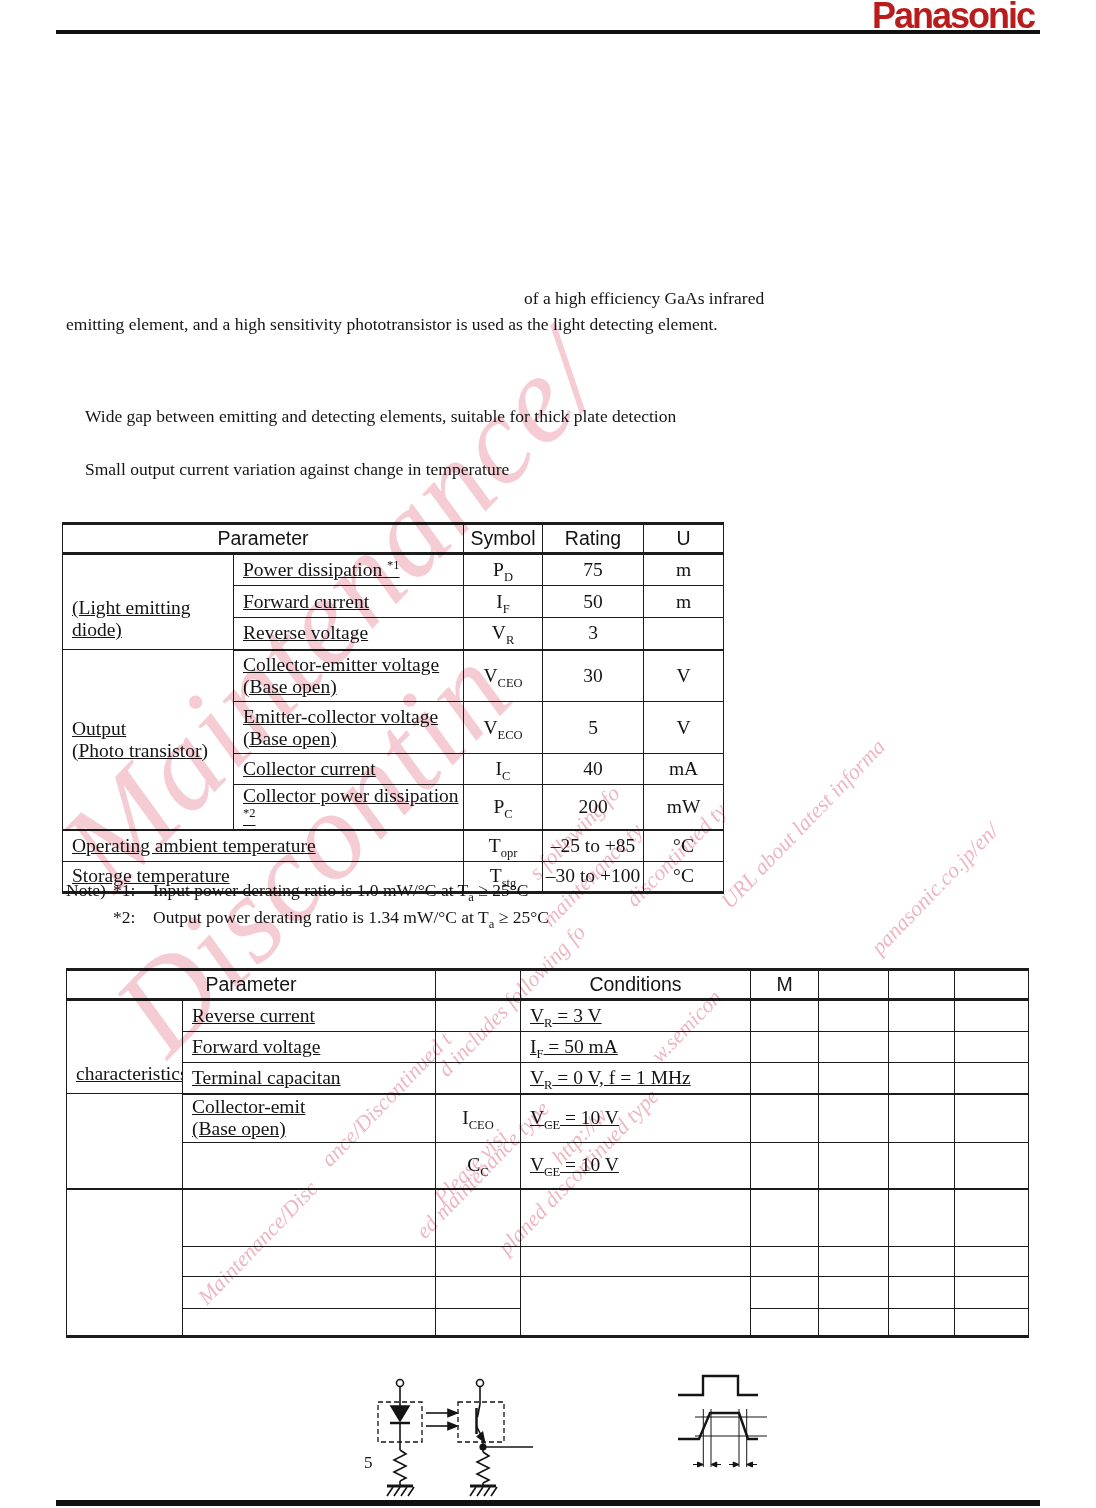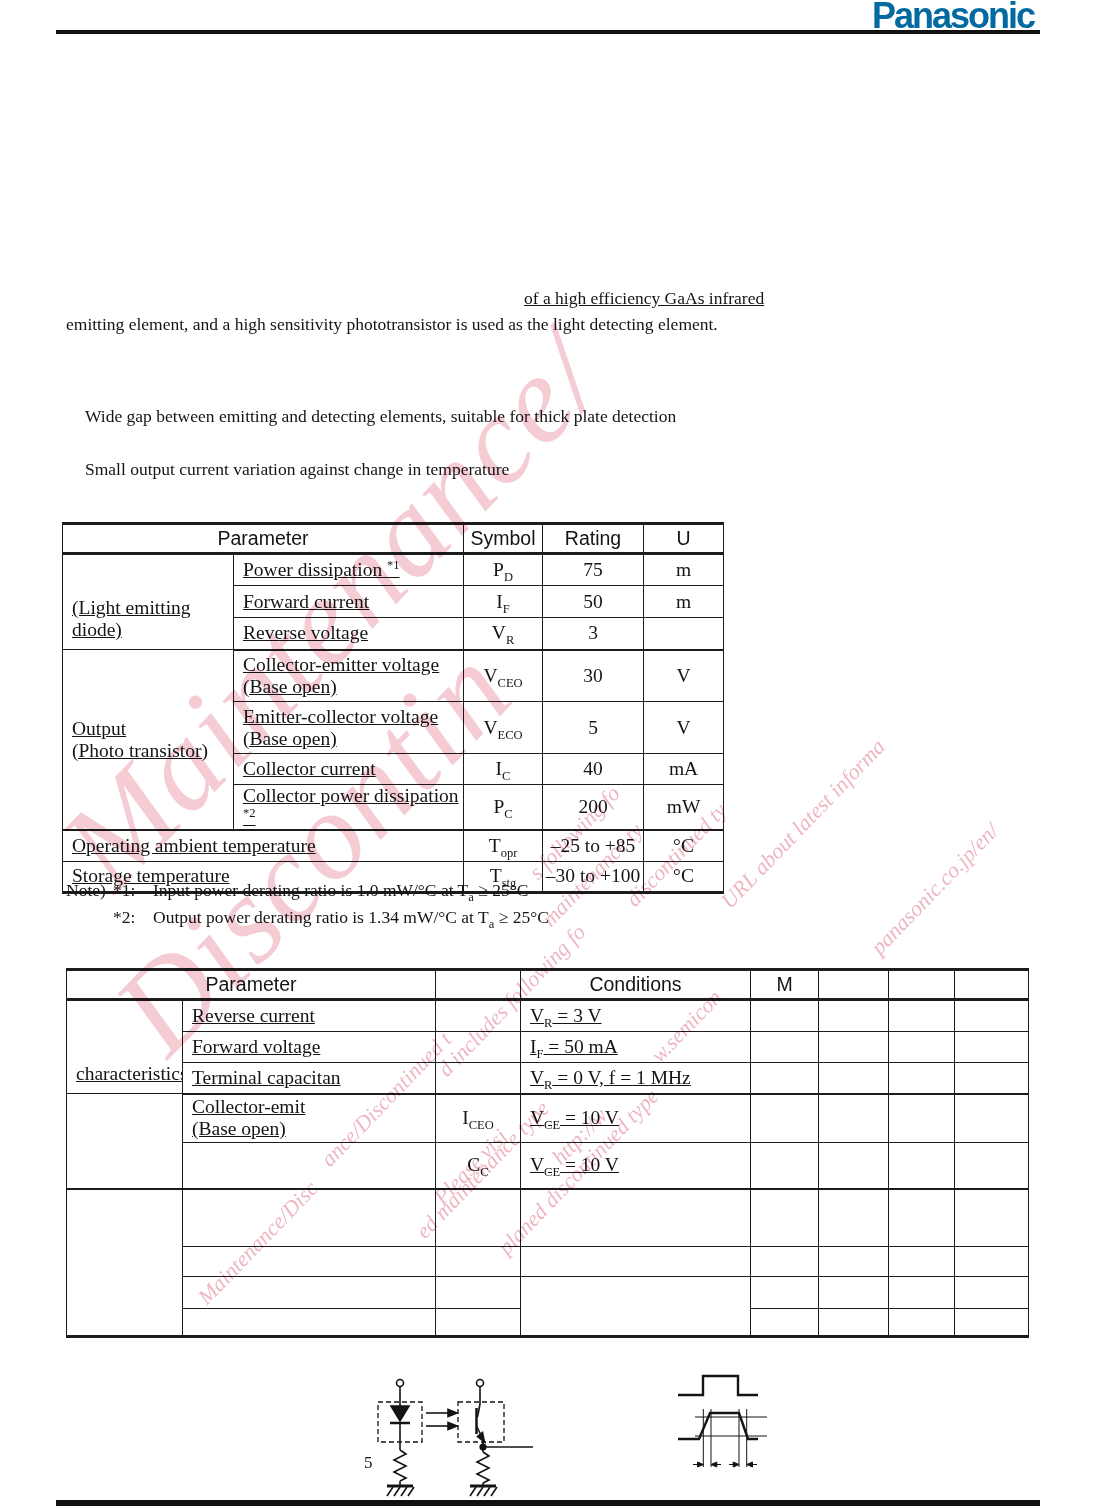--- a/index.html
+++ b/index.html
@@ -4,21 +4,21 @@
 <style>
   html,body { margin:0; padding:0; background:#888; }
   #page {
     position:relative; width:1096px; height:1508px; background:#ffffff;
     overflow:hidden; font-family:"Liberation Serif", serif; color:#141414;
   }
   
   #logo {
     position:absolute; top:0px; right:62px; font-family:"Liberation Sans", sans-serif;
     font-weight:700; font-size:36px; letter-spacing:-2px; line-height:32px;
-    transform:scaleY(1.02); color:#0369a1;
+    transform:scaleY(1.02); color:#b91c1c;
   }
   .rule { position:absolute; background:#111; }
   
   .serif-line { position:absolute; font-size:17.5px; white-space:nowrap; }
   
   .heading { position:absolute; white-space:nowrap; font-family:"Liberation Sans", sans-serif; font-size:22px; color:#161616;}
   .heading .sq { display:inline-block; width:14px; height:14px; background:#111; margin-right:9px; }
   .heading .h-temp { font-family:"Liberation Serif", serif; font-size:20px; margin-left:10px; }
   sub { font-size:12.5px; line-height:0; }
   sup { font-size:12.5px; line-height:0; }
@@ -56,21 +56,21 @@
   .dgm-label { font-family:"Liberation Serif", serif; font-size:17px; fill:#141414; }
 </style>
 </head>
 <body>
 
 <div id="page">
 
   <div id="logo">Panasonic</div>
   <div class="rule" style="left:56px; top:30px; width:984px; height:4px;"></div>
 
-  <div class="serif-line" style="left:524px; top:288px;text-decoration:underline;">of a high efficiency GaAs infrared</div>
+  <div class="serif-line" style="left:524px; top:288px;">of a high efficiency GaAs infrared</div>
   <div class="serif-line" style="left:66px;  top:314px;">emitting element, and a high sensitivity phototransistor is used as the light detecting element.</div>
   <div class="serif-line" style="left:85px;  top:406px;text-align:center;">Wide gap between emitting and detecting elements, suitable for thick plate detection</div>
   <div class="serif-line" style="left:85px;  top:459px;">Small output current variation against change in temperature</div>
 
 
   <table id="amr-table">
     <colgroup>
         <col style="width:171px">
         <col style="width:230px">
         <col style="width:79px">

